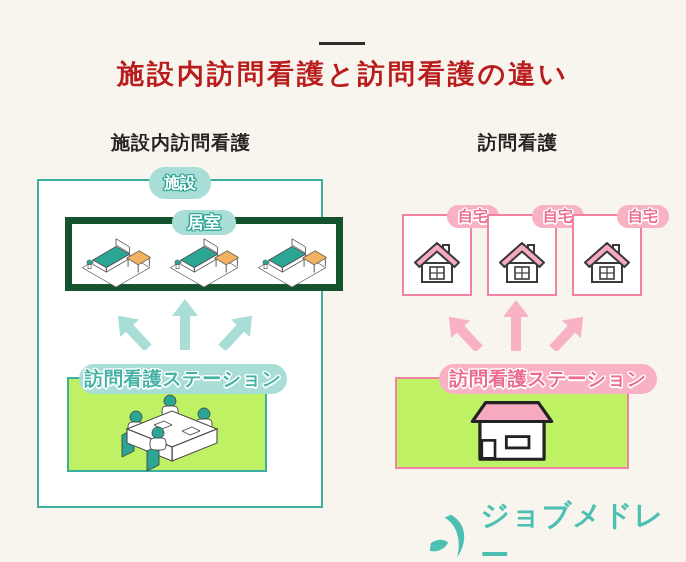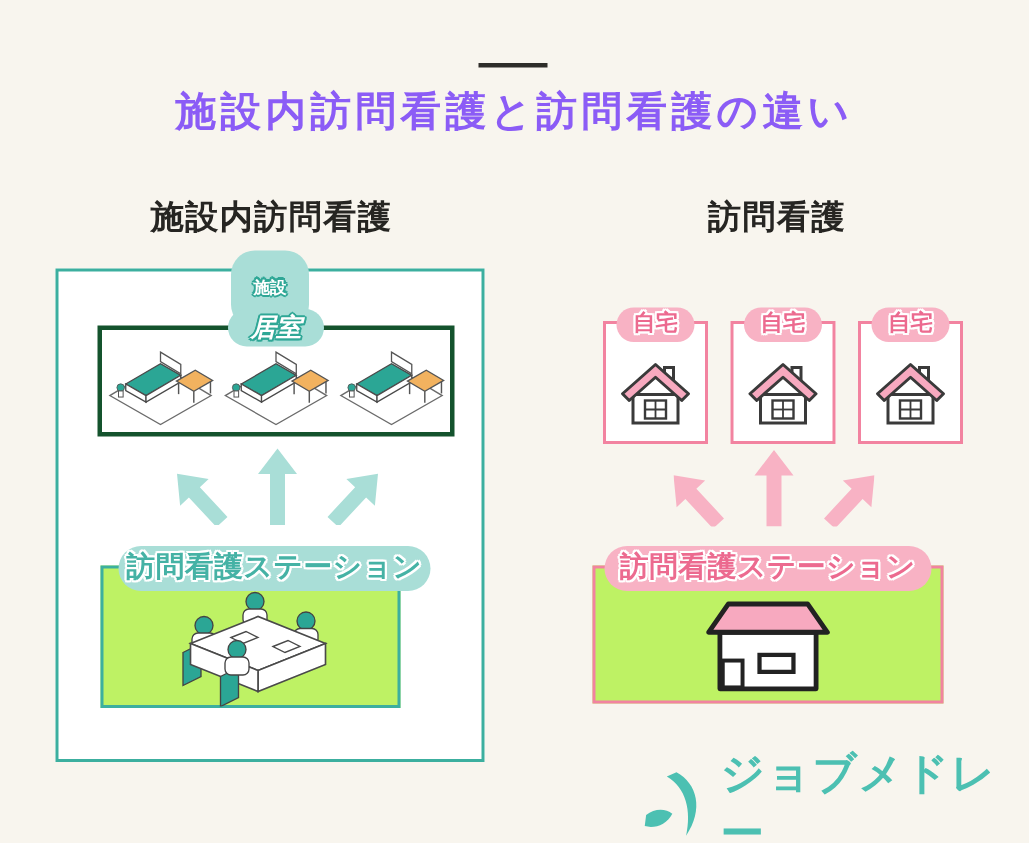--- a/index.html
+++ b/index.html
@@ -16,40 +16,40 @@
   }
   
   .title-line{
     position:absolute;left:319px;top:42px;
     width:46px;height:3px;background:#2e2d29;
   }
   .page-title{
     position:absolute;left:0;top:56px;width:100%;
     text-align:center;
     font-size:27px;font-weight:bold;letter-spacing:3px;
-    color:#8b5cf6;
+    color:#b91c1c;
   }
   .col-head{
     position:absolute;top:130px;
-    font-size:22px;font-weight:bold;letter-spacing:1px;
+    font-size:19px;font-weight:bold;letter-spacing:1px;
     text-align:center;color:#262522;
   }
   .col-head.left{left:37px;width:288px;}
   .col-head.right{left:398px;width:240px;text-align:center;}
 
   
   .pill{
     position:absolute;
     font-weight:bold;text-align:center;
     border-radius:16px;
     white-space:nowrap;
     line-height:1.25;
   }
   .pill-mint{background:#a9ded7;}
-  .pill-pink{background:#f8b2c4;}
+  .pill-pink{background:#f8b2c4;margin-left:36px;}
   .txt-white-on-teal{ 
     color:#ffffff;
     text-shadow:-1.4px 0 #2fa796,1.4px 0 #2fa796,0 -1.4px #2fa796,0 1.4px #2fa796,
       -1px -1px #2fa796,1px -1px #2fa796,-1px 1px #2fa796,1px 1px #2fa796;
   }
   .txt-teal-outline-white{ 
     color:#45b2a5;
     text-shadow:-1.5px 0 #fff,1.5px 0 #fff,0 -1.5px #fff,0 1.5px #fff,
       -1.1px -1.1px #fff,1.1px -1.1px #fff,-1.1px 1.1px #fff,1.1px 1.1px #fff;
   }
@@ -61,28 +61,27 @@
 
   
   .facility-box{
     position:absolute;left:37px;top:179px;
     width:286px;height:329px;
     background:#fff;border:2px solid #3caf9f;
     box-sizing:border-box;
   }
   .facility-pill{
     left:50%;transform:translateX(-50%);top:-14px;
-    font-size:11px;padding:19px 15px;
+    font-size:16px;padding:6px 15px;
   }
   .room-box{
     position:absolute;left:26px;top:36px;
-    width:238px;height:74px;
-    background:#fff;border:3px solid #14532d;
+    width:278px;height:74px;
+    background:#fff;border:7px solid #14532d;
     box-sizing:border-box;
-    font-style:italic;
   }
   .room-pill{
     left:50%;transform:translateX(-50%);top:-14px;
     font-size:17px;padding:2px 15px;
   }
   .rooms{
     position:absolute;left:0;top:8px;width:100%;
     display:flex;justify-content:space-around;align-items:flex-end;
   }
   .room-icon{width:74px;height:56px;}

